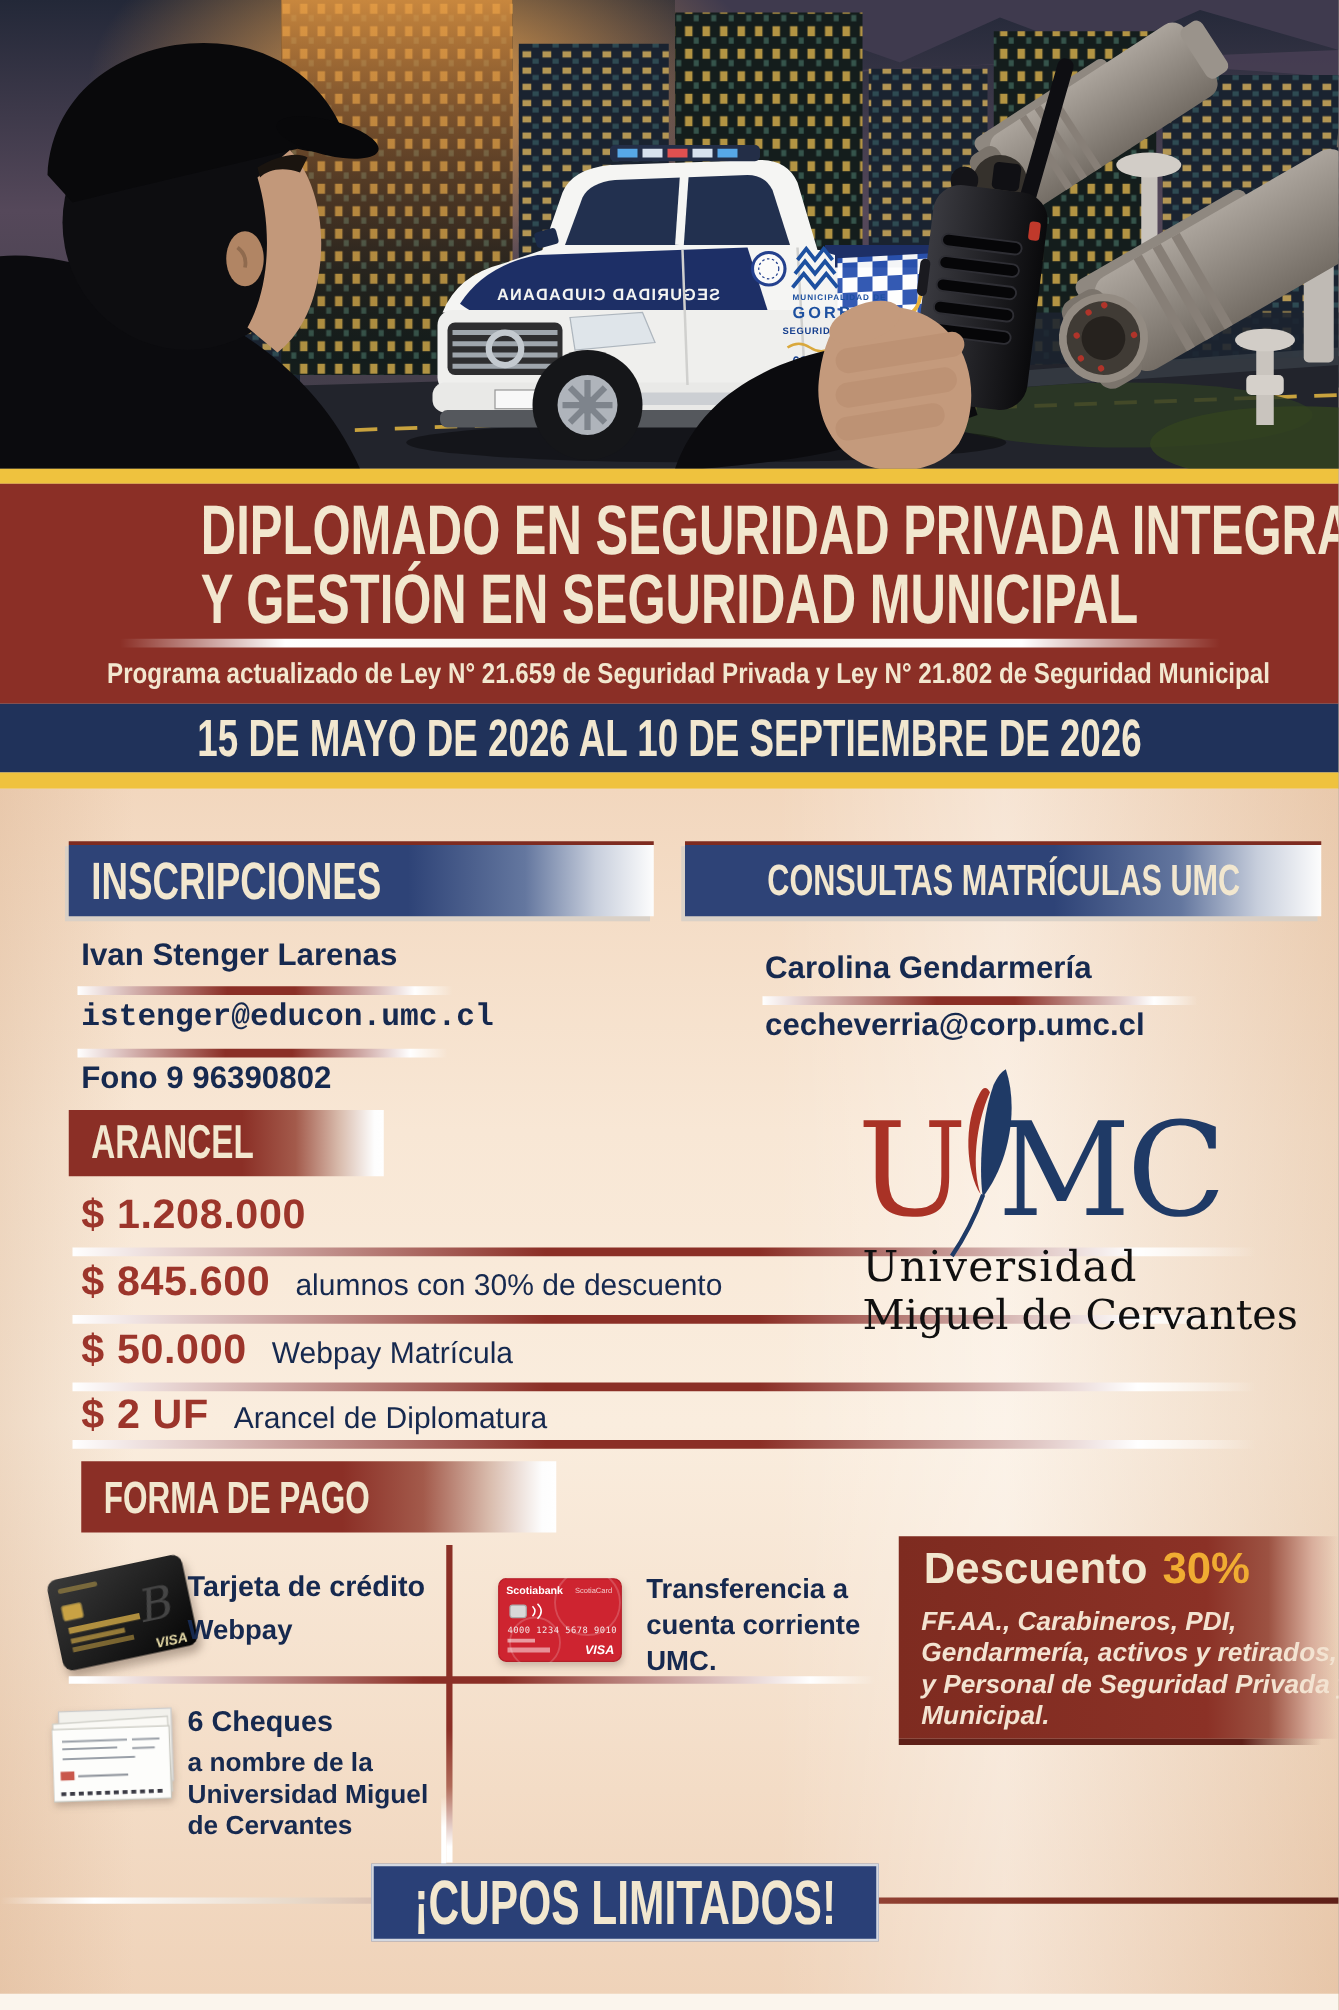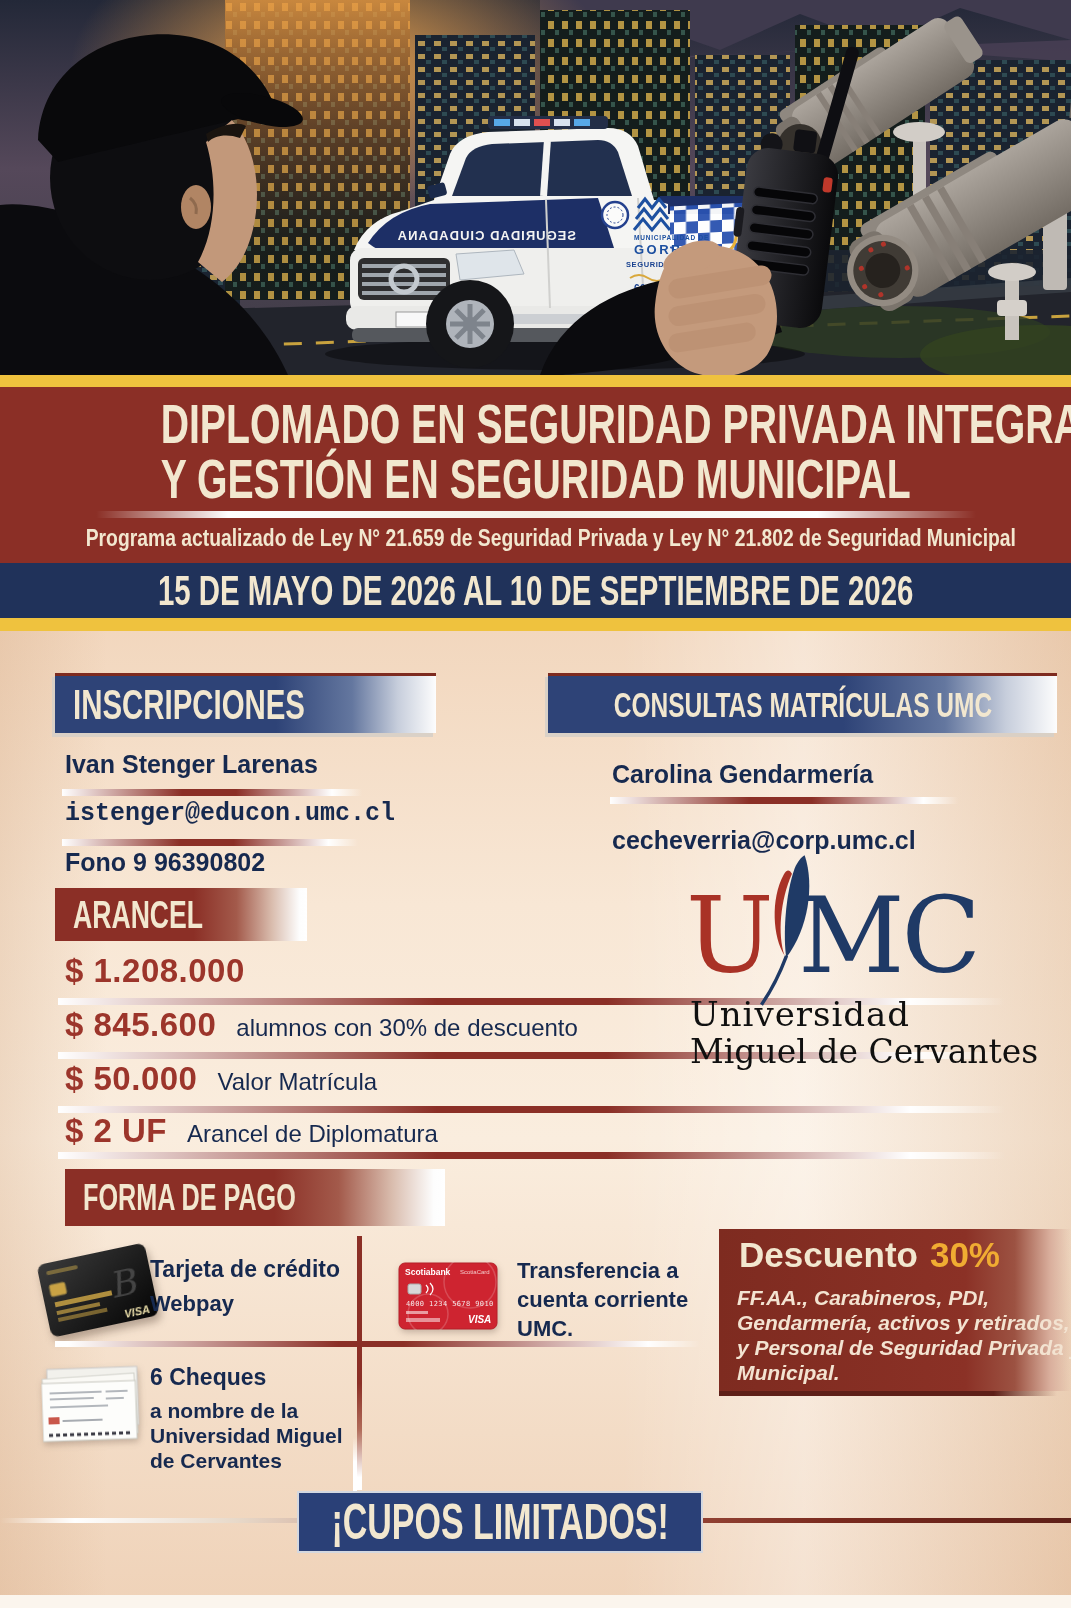--- a/index.html
+++ b/index.html
@@ -28,21 +28,21 @@
 
   #body-bg{position:absolute;top:631px;left:0;width:1071px;height:977px;
     background:linear-gradient(180deg,#F2D7BE 0%,#F8E7D5 28%,#FAEDDE 52%,#F3DCC6 82%,#EFD2B8 100%);}
   #body-bg::after{content:"";position:absolute;inset:0;
     background:linear-gradient(90deg,rgba(204,156,116,0.25) 0%,rgba(255,255,255,0) 10%,rgba(255,255,255,0) 58%,rgba(255,255,255,0.35) 75%,rgba(210,164,124,0.28) 100%);}
 
   
   .hdr-blue{position:absolute;height:60px;color:#F2E7CF;
     background:linear-gradient(90deg,#2E4377 0%,#2E4377 58%,#64779F 78%,#C7CEDC 90%,#FDFDFD 100%);
     border-top:3px solid #7E2B20;box-shadow:-3px 4px 0 rgba(215,207,198,0.9);box-sizing:border-box;}
-  #insc-banner{left:55px;top:673px;width:381px;}
+  #insc-banner{left:55px;top:673px;width:468px;}
   #cons-banner{left:548px;top:673px;width:509px;}
   .hdr-text{position:absolute;left:18px;top:50%;font-weight:bold;font-size:42px;
     transform:translateY(-50%) scaleX(0.70);transform-origin:left center;white-space:nowrap;}
   #cons-banner .hdr-text{left:50%;font-size:35px;transform:translate(-50%,-50%) scaleX(0.70);transform-origin:center;}
   #insc-deadline{position:absolute;left:212px;top:7px;font-weight:bold;font-size:18px;line-height:20px;
     letter-spacing:0.5px;white-space:nowrap;}
   .year-gold{color:#E9C463;}
 
   
   .hdr-red{position:absolute;color:#F2E7CF;
@@ -335,41 +335,41 @@
   </div>
 
   <span class="contact-text" style="left:65px;top:750px;">Ivan Stenger Larenas</span>
   <div class="grad-line" style="left:62px;top:789px;width:300px;"></div>
   <span class="contact-text" style="left:65px;top:799px;font-family:Liberation Mono, monospace;">istenger@educon.umc.cl</span>
   <div class="grad-line" style="left:62px;top:839px;width:296px;"></div>
   <span class="contact-text" style="left:65px;top:848px;">Fono 9 96390802</span>
 
   <span class="contact-text" style="left:612px;top:760px;">Carolina Gendarmería</span>
   <div class="grad-line" style="left:610px;top:797px;width:348px;"></div>
-  <span class="contact-text" style="left:612px;top:806px;margin-top:20px;">cecheverria@corp.umc.cl</span>
+  <span class="contact-text" style="left:612px;top:806px;">cecheverria@corp.umc.cl</span>
 
   <div id="arancel-banner" class="hdr-red">
     <span class="hdr-text">ARANCEL</span>
   </div>
 
   <div class="price-row" style="left:65px;top:952px;">
     <span class="price">$ 1.208.000</span>
     <span class="price-note"></span>
   </div>
   <div class="grad-line" style="left:58px;top:998px;width:947px;"></div>
 
   <div class="price-row" style="left:65px;top:1006px;">
     <span class="price">$ 845.600</span>
     <span class="price-note">alumnos con 30% de descuento</span>
   </div>
   <div class="grad-line" style="left:58px;top:1052px;width:947px;"></div>
 
   <div class="price-row" style="left:65px;top:1060px;">
     <span class="price">$ 50.000</span>
-    <span class="price-note">Valor Matrícula</span>
+    <span class="price-note">Webpay Matrícula</span>
   </div>
   <div class="grad-line" style="left:58px;top:1106px;width:947px;"></div>
 
   <div class="price-row" style="left:65px;top:1112px;">
     <span class="price">$ 2 UF</span>
     <span class="price-note">Arancel de Diplomatura</span>
   </div>
   <div class="grad-line" style="left:58px;top:1152px;width:947px;"></div>
 
   <div id="umc-logo">

